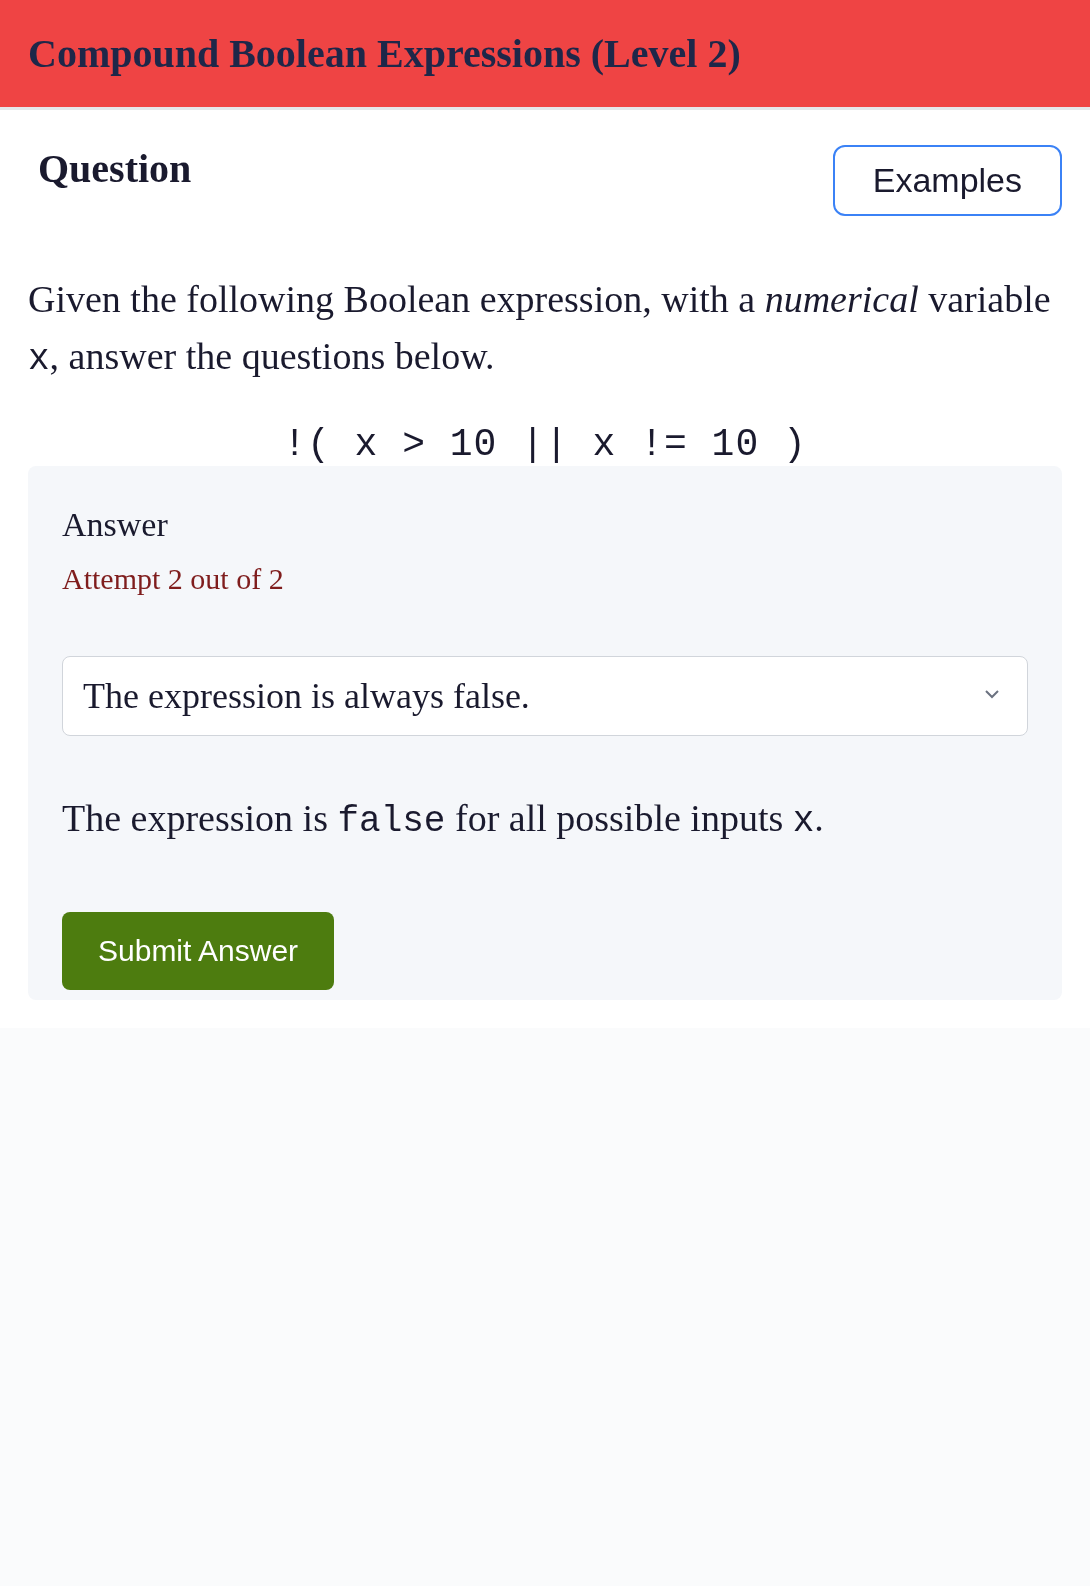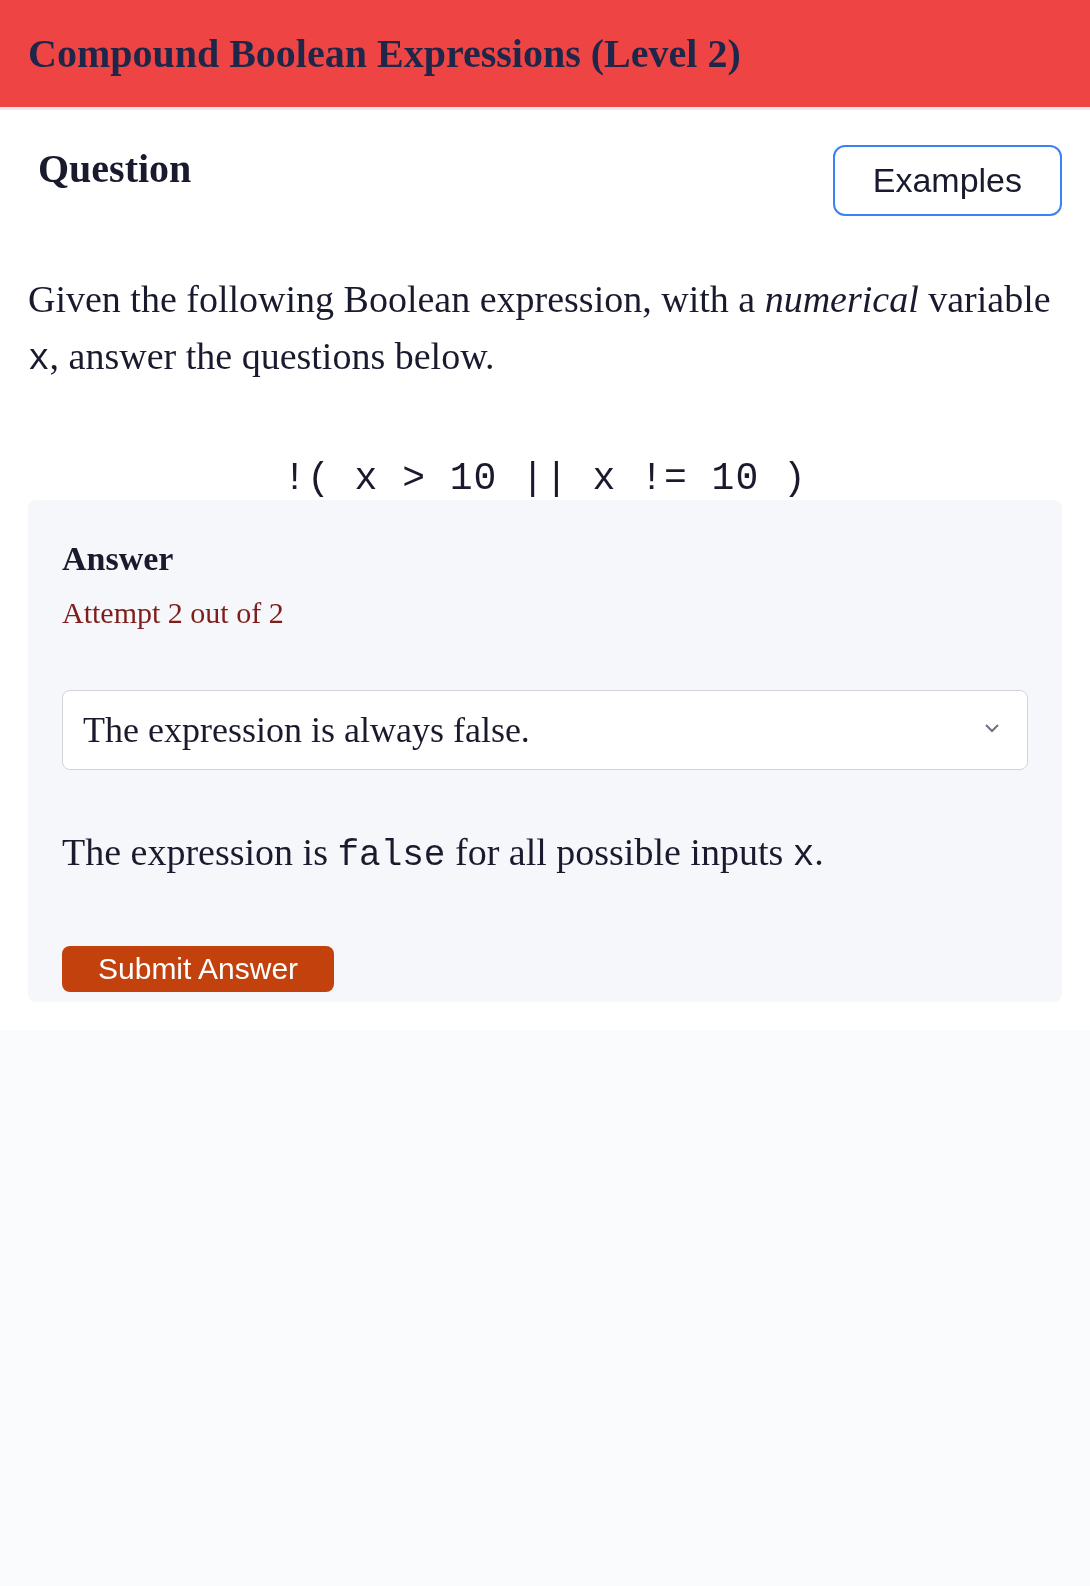--- a/index.html
+++ b/index.html
@@ -47,21 +47,21 @@
       background: #fff;
       border: 2px solid #3b82f6;
       border-radius: 12px;
       cursor: pointer;
       color: #1a1a2e;
     }
     .prompt-text {
       font-size: 38px;
       line-height: 1.5;
       color: #1a1a2e;
-      margin-bottom: 70px;
+      margin-bottom: 36px;
     }
     .prompt-text .italic {
       font-style: italic;
     }
     .prompt-text .mono {
       font-family: 'Courier New', Courier, monospace;
       font-size: 36px;
     }
     .code-expression {
       font-family: 'Courier New', Courier, monospace;
@@ -70,21 +70,21 @@
       color: #1a1a2e;
       letter-spacing: 1px;
     }
     .answer-box {
       background: #f5f7fa;
       border-radius: 8px;
       padding: 40px 34px 10px 34px;
     }
     .answer-title {
       font-size: 34px;
-      font-weight: bold;
+      font-weight: normal;
       color: #1a1a2e;
       margin-bottom: 18px;
     }
     .attempt-text {
       font-size: 30px;
       color: #7f1d1d;
       margin-bottom: 60px;
     }
     .select-wrapper {
       position: relative;
@@ -116,22 +116,22 @@
       color: #1a1a2e;
       margin-bottom: 60px;
     }
     .explanation-text .mono {
       font-family: 'Courier New', Courier, monospace;
       font-size: 36px;
     }
     .submit-button {
       font-family: -apple-system, BlinkMacSystemFont, 'Segoe UI', sans-serif;
       font-size: 30px;
-      padding: 6px 36px;
-      background: #c2410c;
+      padding: 22px 36px;
+      background: #4d7c0f;
       color: #fff;
       border: none;
       border-radius: 8px;
       cursor: pointer;
     }
   </style>
 </head>
 <body>
 
 <div class="header">

